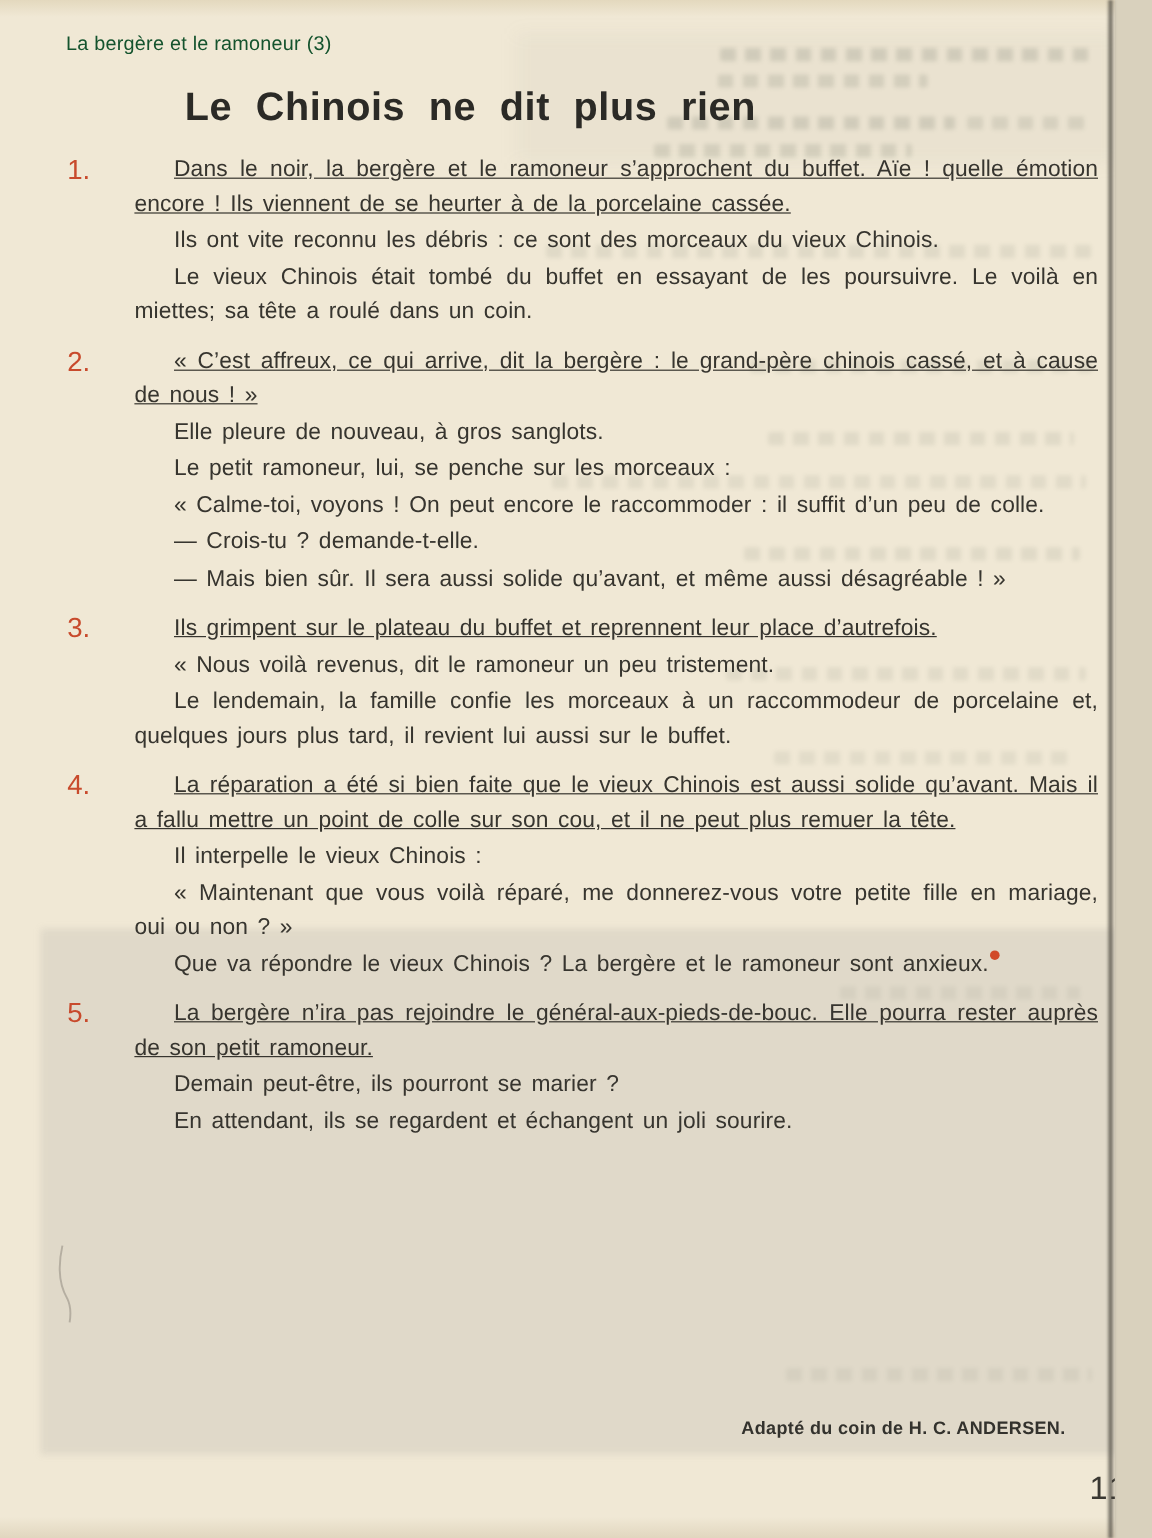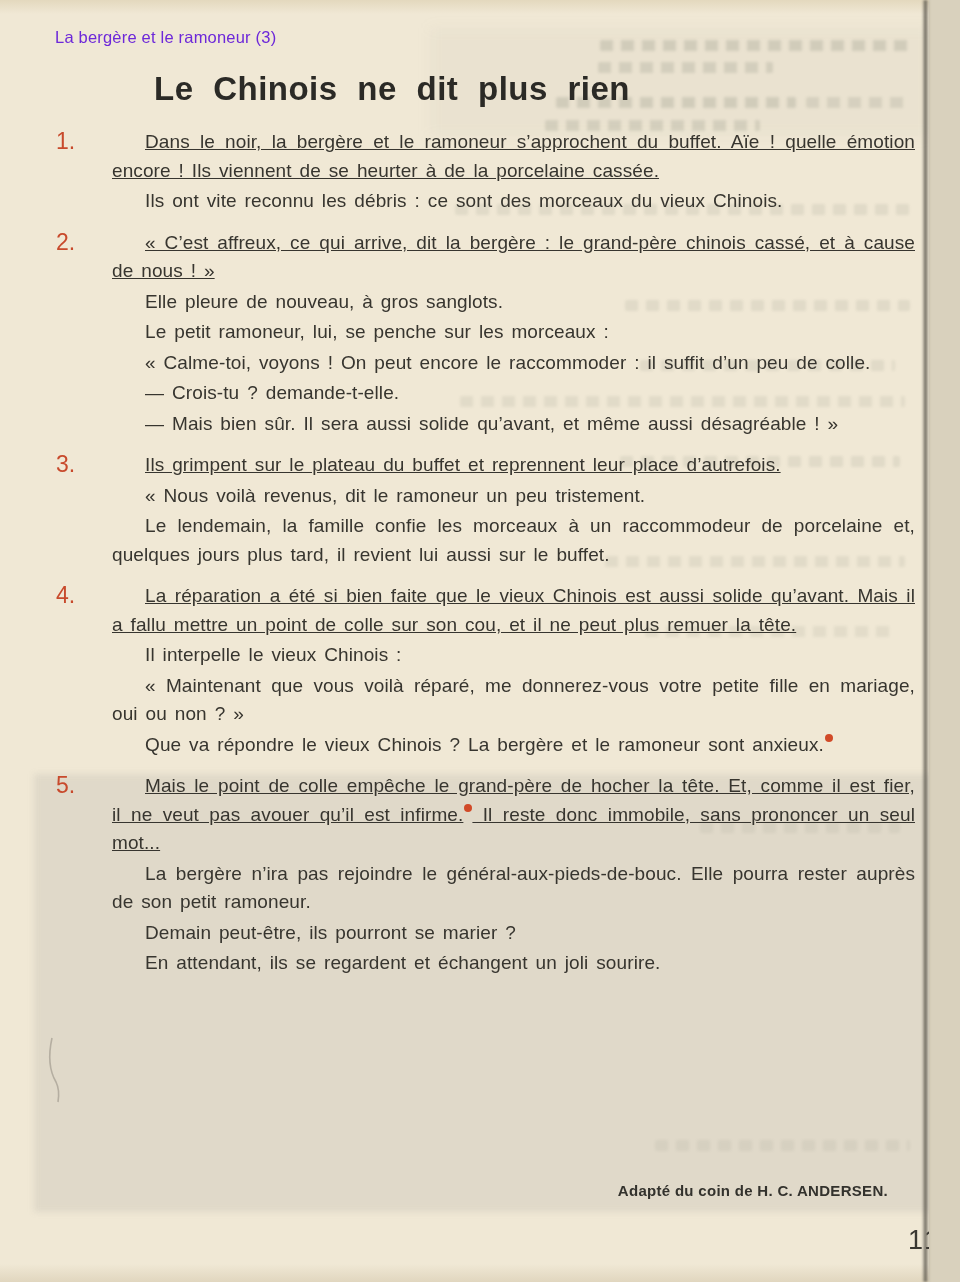--- a/index.html
+++ b/index.html
@@ -45,21 +45,21 @@
     position:absolute;height:11px;
     background:repeating-linear-gradient(90deg, rgba(104,112,96,0.38) 0 13px, rgba(104,112,96,0) 13px 21px);
     filter:blur(1.6px);
     border-radius:2px;
   }
   
   .pen-mark{position:absolute;left:38px;top:1030px;width:40px;height:80px;}
 
   .header{
     position:absolute;left:55px;top:28px;
-    font-size:16.5px;color:#6d28d9;letter-spacing:0.2px;
+    font-size:16.5px;color:#14532d;letter-spacing:0.2px;
   }
   .title{
     position:absolute;left:0;top:70px;width:784px;margin:0;
     text-align:center;
     font-size:33px;font-weight:bold;color:#2b2a26;
     word-spacing:10px;letter-spacing:0.5px;
   }
   .content{
     position:absolute;left:112px;top:128px;width:803px;
   }
@@ -127,20 +127,21 @@
 
   <div class="header">La bergère et le ramoneur (3)</div>
 
   <h1 class="title">Le Chinois ne dit plus rien</h1>
 
   <div class="content">
       <div class="section">
         <span class="sec-num">1.</span>
         <p class="para">Dans le noir, la bergère et le ramoneur s’approchent du buffet. Aïe ! quelle émotion encore ! Ils viennent de se heurter à de la porcelaine cassée.</p>
         <p class="para">Ils ont vite reconnu les débris : ce sont des morceaux du vieux Chinois.</p>
+        <p class="para">Le vieux Chinois était tombé du buffet en essayant de les poursuivre. Le voilà en miettes; sa tête a roulé dans un coin.</p>
       </div>
       <div class="section">
         <span class="sec-num">2.</span>
         <p class="para">« C’est affreux, ce qui arrive, dit la bergère : le grand-père chinois cassé, et à cause de nous ! »</p>
         <p class="para">Elle pleure de nouveau, à gros sanglots.</p>
         <p class="para">Le petit ramoneur, lui, se penche sur les morceaux :</p>
         <p class="para">« Calme-toi, voyons ! On peut encore le raccommoder : il suffit d’un peu de colle.</p>
         <p class="para">— Crois-tu ? demande-t-elle.</p>
         <p class="para">— Mais bien sûr. Il sera aussi solide qu’avant, et même aussi désagréable ! »</p>
       </div>
@@ -152,21 +153,20 @@
       </div>
       <div class="section">
         <span class="sec-num">4.</span>
         <p class="para">La réparation a été si bien faite que le vieux Chinois est aussi solide qu’avant. Mais il a fallu mettre un point de colle sur son cou, et il ne peut plus remuer la tête.</p>
         <p class="para">Il interpelle le vieux Chinois :</p>
         <p class="para">« Maintenant que vous voilà réparé, me donnerez-vous votre petite fille en mariage, oui ou non ? »</p>
         <p class="para">Que va répondre le vieux Chinois ? La bergère et le ramoneur sont anxieux.<span class="ref-dot"></span></p>
       </div>
       <div class="section">
         <span class="sec-num">5.</span>
-        <p class="para">Mais le point de colle empêche le grand-père de hocher la tête. Et, comme il est fier, il ne veut pas avouer qu’il est infirme.<span class="ref-dot"></span> Il reste donc immobile, sans prononcer un seul mot...</p>
         <p class="para">La bergère n’ira pas rejoindre le général-aux-pieds-de-bouc. Elle pourra rester auprès de son petit ramoneur.</p>
         <p class="para">Demain peut-être, ils pourront se marier ?</p>
         <p class="para">En attendant, ils se regardent et échangent un joli sourire.</p>
       </div>
     </div>
 
   <div class="attribution">Adapté du coin de H. C. ANDERSEN.</div>
 
   <div class="page-number">116</div>
 

